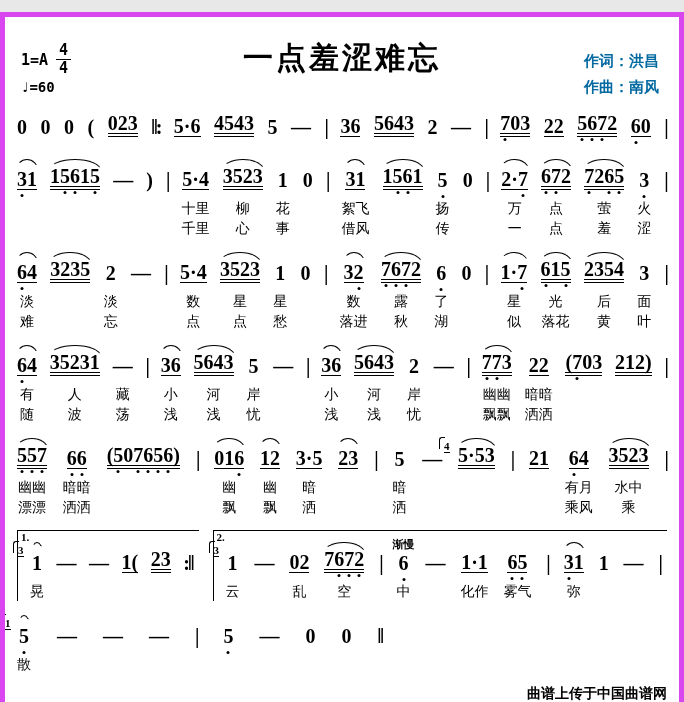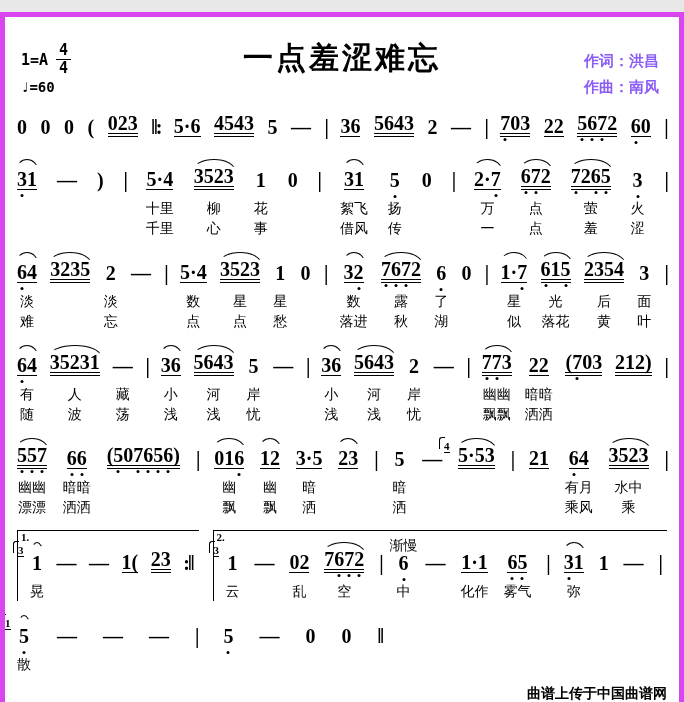--- a/index.html
+++ b/index.html
@@ -32,22 +32,22 @@
   .ch{display:inline-block;position:relative;}
   .ch.ld::after{content:"";position:absolute;left:50%;transform:translateX(-50%);
                 bottom:-8px;width:3px;height:3px;border-radius:50%;background:#000;}
   .arc{position:absolute;left:-1px;right:-1px;top:1px;height:9px;
        border:1.5px solid transparent;border-top:1.5px solid #000;
        border-radius:50% 50% 0 0/100% 100% 0 0;}
   .grace{position:absolute;left:-14px;top:3px;font-size:11px;font-weight:bold;
          border-bottom:1px solid #000;line-height:1.1;}
   .grace::after{content:"";position:absolute;left:-5px;top:-3px;width:5px;height:11px;
                 border-left:1px solid #000;border-top:1px solid #000;border-radius:3px 0 0 0;}
-  .sup{position:absolute;top:-4px;left:50%;transform:translateX(-50%);font-size:14px;
-       font-weight:normal;white-space:nowrap;font-family:"DejaVu Sans",sans-serif;}
+  .sup{position:absolute;top:-4px;left:50%;transform:translateX(-50%);font-size:11px;
+       font-weight:bold;white-space:nowrap;font-family:"DejaVu Sans",sans-serif;}
   .bartok .note{font-weight:bold;letter-spacing:-2px;}
   .lyr{height:20px;font-size:14px;line-height:20px;white-space:nowrap;text-align:center;
        font-family:"DejaVu Sans","Liberation Sans",sans-serif;}
   
   .volta{position:relative;border-top:1px solid #000;border-left:1px solid #000;
          padding:10px 6px 0 12px;display:flex;justify-content:space-between;align-items:flex-start;}
   .volta .vlabel{position:absolute;top:0;left:3px;font-size:11px;font-weight:bold;}
   .sec1{width:25%;}
   .sec2{flex:1;margin-left:14px;}
   
@@ -69,21 +69,21 @@
         <span class="ts">
           <span class="num">4</span>
           <span class="den">4</span>
         </span>
       </div>
       <div class="temporow">
         <span>♩</span><span>=60</span>
       </div>
     </div>
     <h1 class="title">一点羞涩难忘</h1>
-    <div class="credits" style="color: #8b5cf6;">
+    <div class="credits" style="color: #0369a1;">
       <div>作词：洪昌</div>
       <div>作曲：南风</div>
     </div>
   </div>
 
   <div class="score">
       <div class="system">
         <div class="tok">
           <div class="nw">
             <span class="note"><span class="ch">0</span></span>
@@ -194,20 +194,28 @@
         <div class="tok">
           <div class="nw">
             <i class="arc"></i>
             <span class="note u1"><span class="ch ld">3</span><span class="ch">1</span></span>
           </div>
           <div class="lyr"></div>
           <div class="lyr"></div>
         </div>
         <div class="tok">
           <div class="nw">
+            <i class="arc"></i>
+            <span class="note u2"><span class="ch">1</span><span class="ch ld">5</span><span class="ch ld">6</span><span class="ch">1</span><span class="ch ld">5</span></span>
+          </div>
+          <div class="lyr"></div>
+          <div class="lyr"></div>
+        </div>
+        <div class="tok">
+          <div class="nw">
             <span class="note"><span class="ch">—</span></span>
           </div>
           <div class="lyr"></div>
           <div class="lyr"></div>
         </div>
         <div class="tok">
           <div class="nw">
             <span class="note"><span class="ch">)</span></span>
           </div>
           <div class="lyr"></div>
@@ -256,20 +264,28 @@
           <div class="lyr"></div>
           <div class="lyr"></div>
         </div>
         <div class="tok">
           <div class="nw">
             <i class="arc"></i>
             <span class="note u1"><span class="ch">3</span><span class="ch">1</span></span>
           </div>
           <div class="lyr">絮飞</div>
           <div class="lyr">借风</div>
+        </div>
+        <div class="tok">
+          <div class="nw">
+            <i class="arc"></i>
+            <span class="note u2"><span class="ch">1</span><span class="ch ld">5</span><span class="ch ld">6</span><span class="ch">1</span></span>
+          </div>
+          <div class="lyr"></div>
+          <div class="lyr"></div>
         </div>
         <div class="tok">
           <div class="nw">
             <span class="note"><span class="ch ld">5</span></span>
           </div>
           <div class="lyr">扬</div>
           <div class="lyr">传</div>
         </div>
         <div class="tok">
           <div class="nw">

